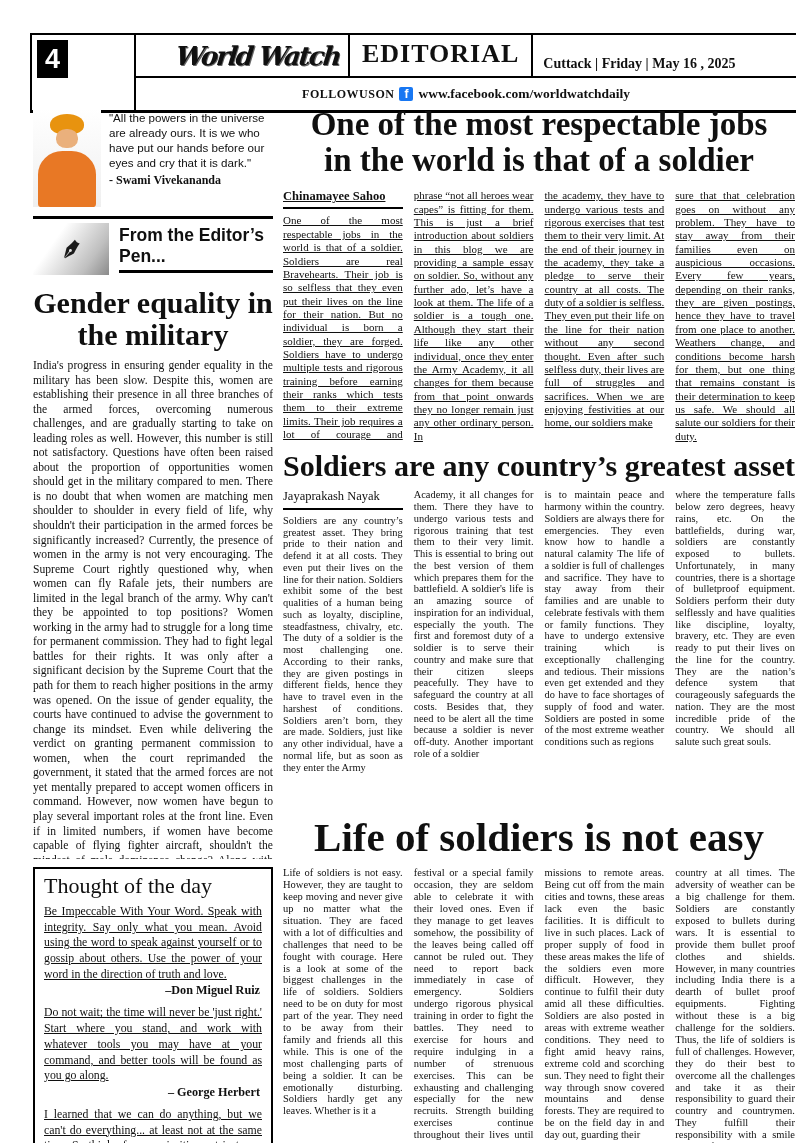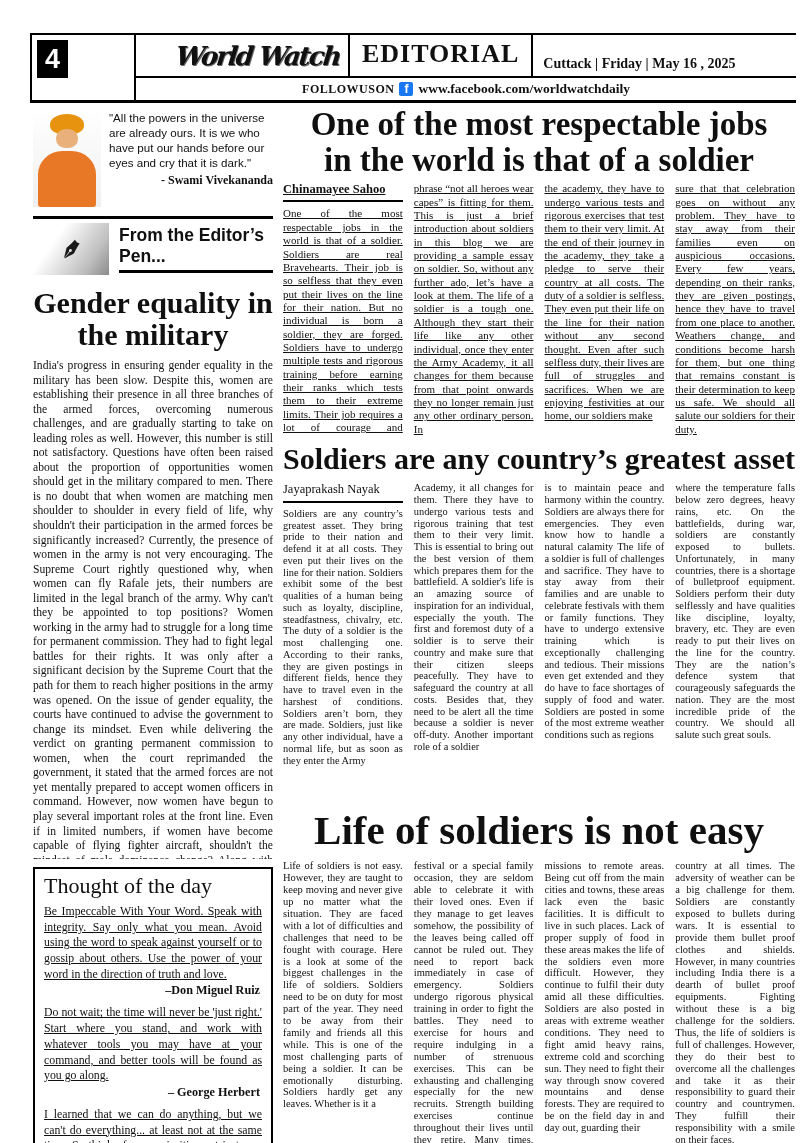--- a/index.html
+++ b/index.html
@@ -31,21 +31,21 @@
     text-shadow:1px 1px 0 #666;
   }
   .editorial-cell {
     border-left:2px solid #000; border-right:2px solid #000;
     padding:4px 12px 0; display:flex; align-items:flex-start;
   }
   .editorial-word { font-size:26px; font-weight:bold; letter-spacing:1px; }
   .date-cell { flex:1; display:flex; align-items:flex-end; padding:0 0 4px 10px; }
   .dateline { font-size:14px; font-weight:bold; }
   .follow-row {
-    height:22px; display:flex; align-items:center; justify-content:center; gap:5px;
+    height:32px; display:flex; align-items:center; justify-content:center; gap:5px;
   }
   .follow-label { font-size:12px; font-weight:bold; letter-spacing:0.5px; }
   .fb-icon {
     width:14px; height:14px; background:#1877f2; border-radius:2px;
     color:#fff; font-family:"Liberation Sans", sans-serif; font-weight:bold; font-size:12px;
     display:inline-flex; align-items:flex-end; justify-content:center; line-height:13px;
   }
   .follow-url { font-size:13.5px; font-weight:bold; }
 
   
@@ -55,21 +55,21 @@
 
   
   .quote-row { display:flex; gap:8px; margin-top:2px; }
   .monk { position:relative; width:68px; height:98px; background:linear-gradient(#ffffff,#efefef); flex:none; }
   .monk .turban { position:absolute; top:5px; left:17px; width:34px; height:21px; background:#e8930f; border-radius:50% 50% 45% 45%; }
   .monk .face { position:absolute; top:20px; left:23px; width:22px; height:19px; background:#eab07c; border-radius:46%; }
   .monk .robe { position:absolute; bottom:0; left:5px; width:58px; height:56px; background:#e87825; border-radius:42% 42% 6% 6%; }
   .quote-text {
     font-family:"Liberation Sans", sans-serif; font-size:11.6px; line-height:1.3; padding-top:1px;
   }
-  .quote-author { font-weight:bold; text-align:right; margin-top:3px; font-size:12px; }
+  .quote-author { font-weight:bold; margin-top:3px; font-size:12px; }
 
   .left-divider { border-top:3px solid #000; margin-top:9px; }
 
   
   .pen-row { display:flex; align-items:center; gap:10px; padding:4px 0 2px; }
   .pen-img {
     width:76px; height:52px; flex:none; position:relative;
     background:linear-gradient(125deg,#ffffff 30%,#bfbfbf 75%,#8a8a8a);
     display:flex; align-items:center; justify-content:center;
   }
@@ -86,21 +86,21 @@
   .editorial-body {
     font-size:11.6px; line-height:1.255; text-align:justify; height:500px; overflow:hidden;
   }
 
   .thought-box { border:2px solid #000; margin-top:8px; padding:4px 9px 6px; height:320px; overflow:hidden; }
   .thought-title { font-size:22px; font-weight:normal; margin-bottom:5px; }
   .thought-text { font-size:11.8px; line-height:1.33; text-align:justify;text-decoration:underline; }
   .thought-author { font-size:12.2px; font-weight:bold; text-align:right; margin:1px 2px 7px 0; }
 
   
-  .art1-title { font-size:33px; font-weight:bold; text-align:center; line-height:1.08; margin-bottom:4px; }
+  .art1-title { font-size:33px; font-weight:bold; text-align:center; line-height:1.08; margin-bottom:11px; }
   .art2-title { font-size:30px; font-weight:bold; text-align:center; margin:7px 0 6px; }
   .art3-title { font-size:41px; font-weight:bold; text-align:center; margin:6px 0 6px; }
 
   .cols { display:flex; gap:11px; overflow:hidden; }
   .cols-1 { height:253px; }
   .cols-2 { height:318px; }
   .cols-3 { height:288px; }
   .col { flex:1; min-width:0; text-align:justify; }
   .cols-1 .col { font-size:11px;   line-height:1.215;text-decoration:underline; }
   .cols-2 .col { font-size:10.4px; line-height:1.13; }

